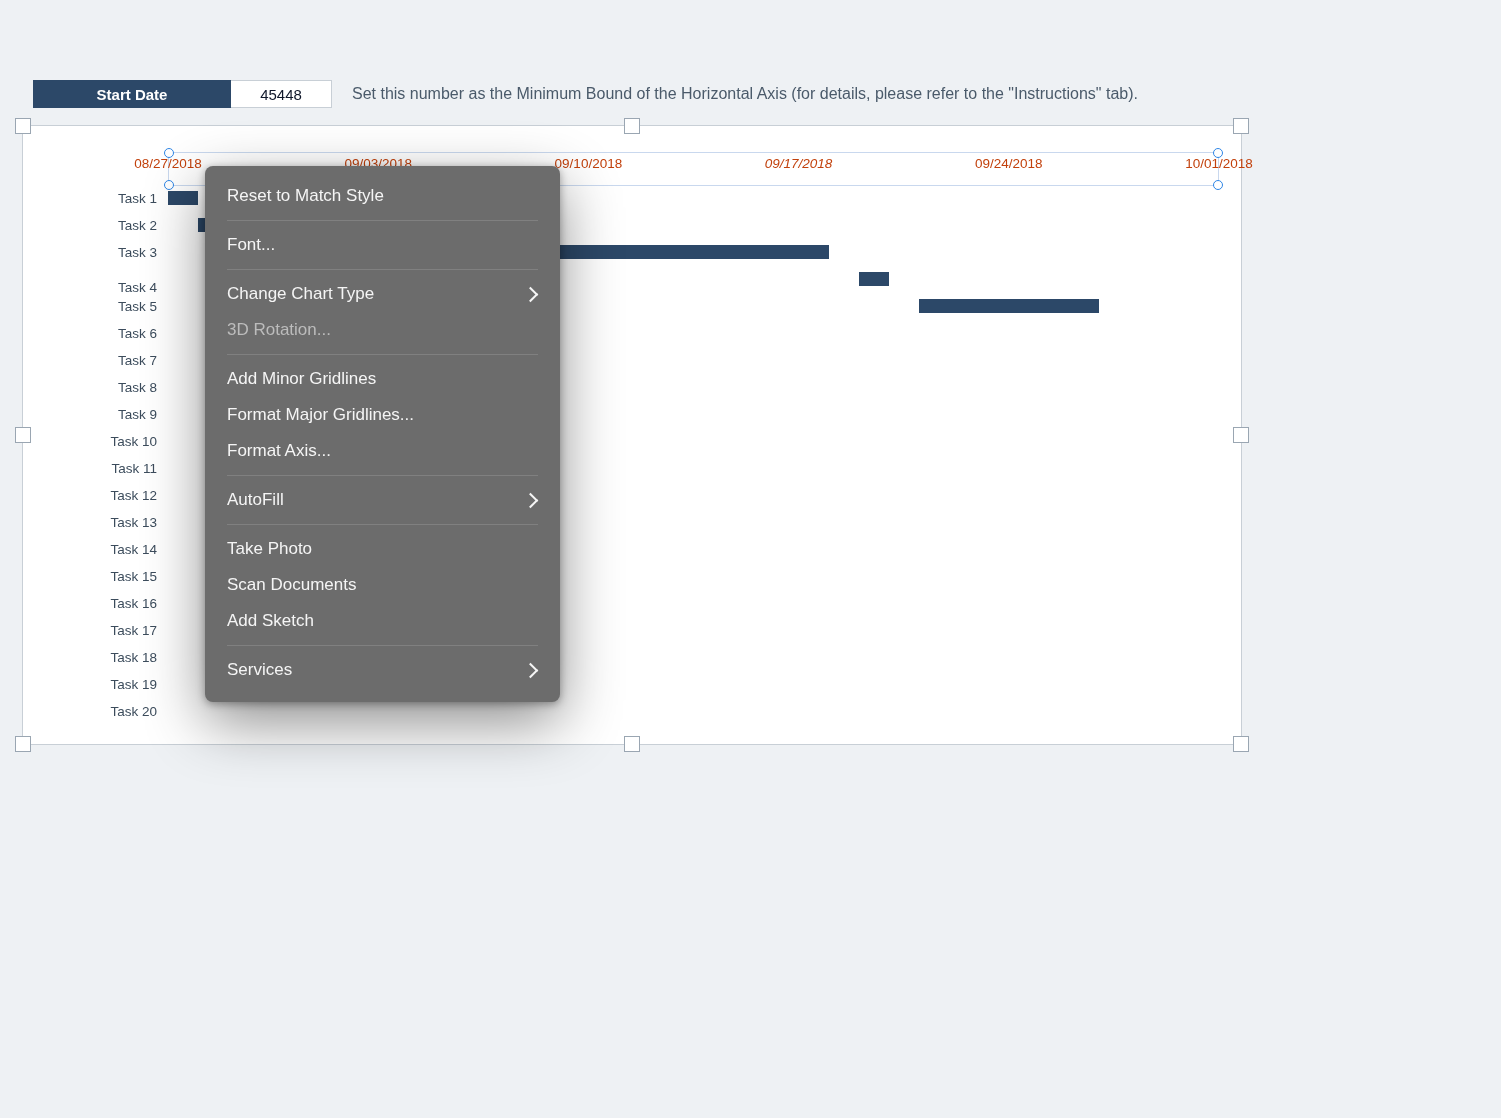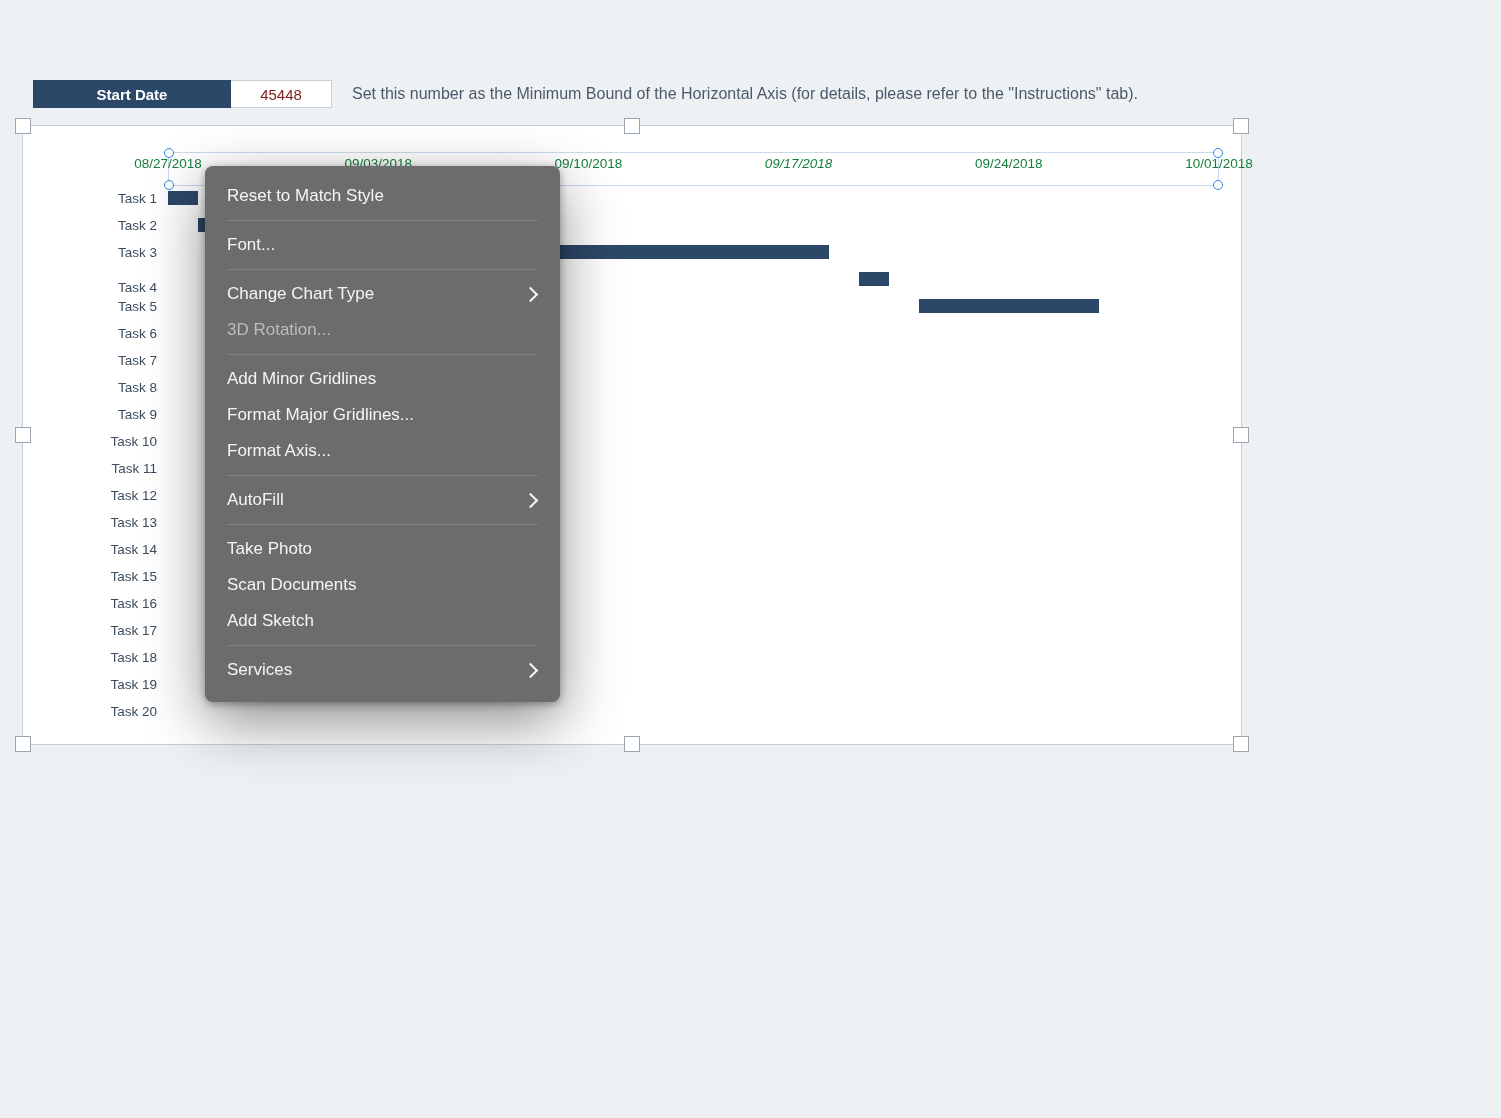--- a/index.html
+++ b/index.html
@@ -15,42 +15,42 @@
     --menu-text:#f5f5f5;
     --menu-text-dim:#bcbcbc;
     --menu-sep:#808080;
   }
   html,body{margin:0;padding:0;background:var(--page-bg);font-family:"Segoe UI","Helvetica Neue",Arial,sans-serif;color:var(--ink)}
   .canvas{position:relative;width:1501px;height:802px;overflow:hidden}
 
   
   .top-strip{position:absolute;left:33px;top:80px;height:28px;display:flex;align-items:stretch}
   .start-date-label{background:var(--header-navy);color:#fff;font-weight:600;font-size:15px;display:flex;align-items:center;justify-content:center;width:198px}
-  .start-date-value{background:#fff;border:1px solid var(--cell-border);border-left:none;width:100px;display:flex;align-items:center;justify-content:center;font-size:15px;color:#7f1d1d}
+  .start-date-value{background:#fff;border:1px solid var(--cell-border);border-left:none;width:100px;display:flex;align-items:center;justify-content:center;font-size:15px;color:#0f172a}
   .hint-text{margin-left:20px;display:flex;align-items:center;font-size:16px;color:#4a5a6a}
 
   
   .chart-wrap{position:absolute;left:22px;top:125px;width:1218px;height:618px;background:#fff;border:1px solid var(--chart-border);border-radius:2px}
 
   
   .sel-handle{position:absolute;width:14px;height:14px;background:#fff;border:1px solid #9aa6b2}
   .sel-handle.tl{left:-8px;top:-8px}
   .sel-handle.tr{right:-8px;top:-8px}
   .sel-handle.tm{left:50%;top:-8px;transform:translateX(-50%)}
   .sel-handle.ml{left:-8px;top:50%;transform:translateY(-50%)}
   .sel-handle.mr{right:-8px;top:50%;transform:translateY(-50%)}
   .sel-handle.bl{left:-8px;bottom:-8px}
   .sel-handle.br{right:-8px;bottom:-8px}
   .sel-handle.bm{left:50%;bottom:-8px;transform:translateX(-50%)}
 
   
   .plot{position:absolute;left:145px;right:22px;top:30px;bottom:20px}
   
   .xaxis{position:absolute;left:0;right:0;top:0;height:24px;border-bottom:1px solid transparent}
-  .xaxis .tick{position:absolute;top:0;font-size:13.5px;color:#15803d;white-space:nowrap;transform:translateX(-50%)}
+  .xaxis .tick{position:absolute;top:0;font-size:13.5px;color:#c2410c;white-space:nowrap;transform:translateX(-50%)}
 
   
   .axis-sel{position:absolute;left:0;right:0;top:-4px;height:32px;border:1px solid #c9d8ee}
   .axis-dot{position:absolute;width:8px;height:8px;background:#fff;border:1.5px solid var(--sel-handle);border-radius:50%}
   .axis-dot.tl{left:-5px;top:-5px}
   .axis-dot.tr{right:-5px;top:-5px}
   .axis-dot.bl{left:-5px;bottom:-5px}
   .axis-dot.br{right:-5px;bottom:-5px}
 
   

